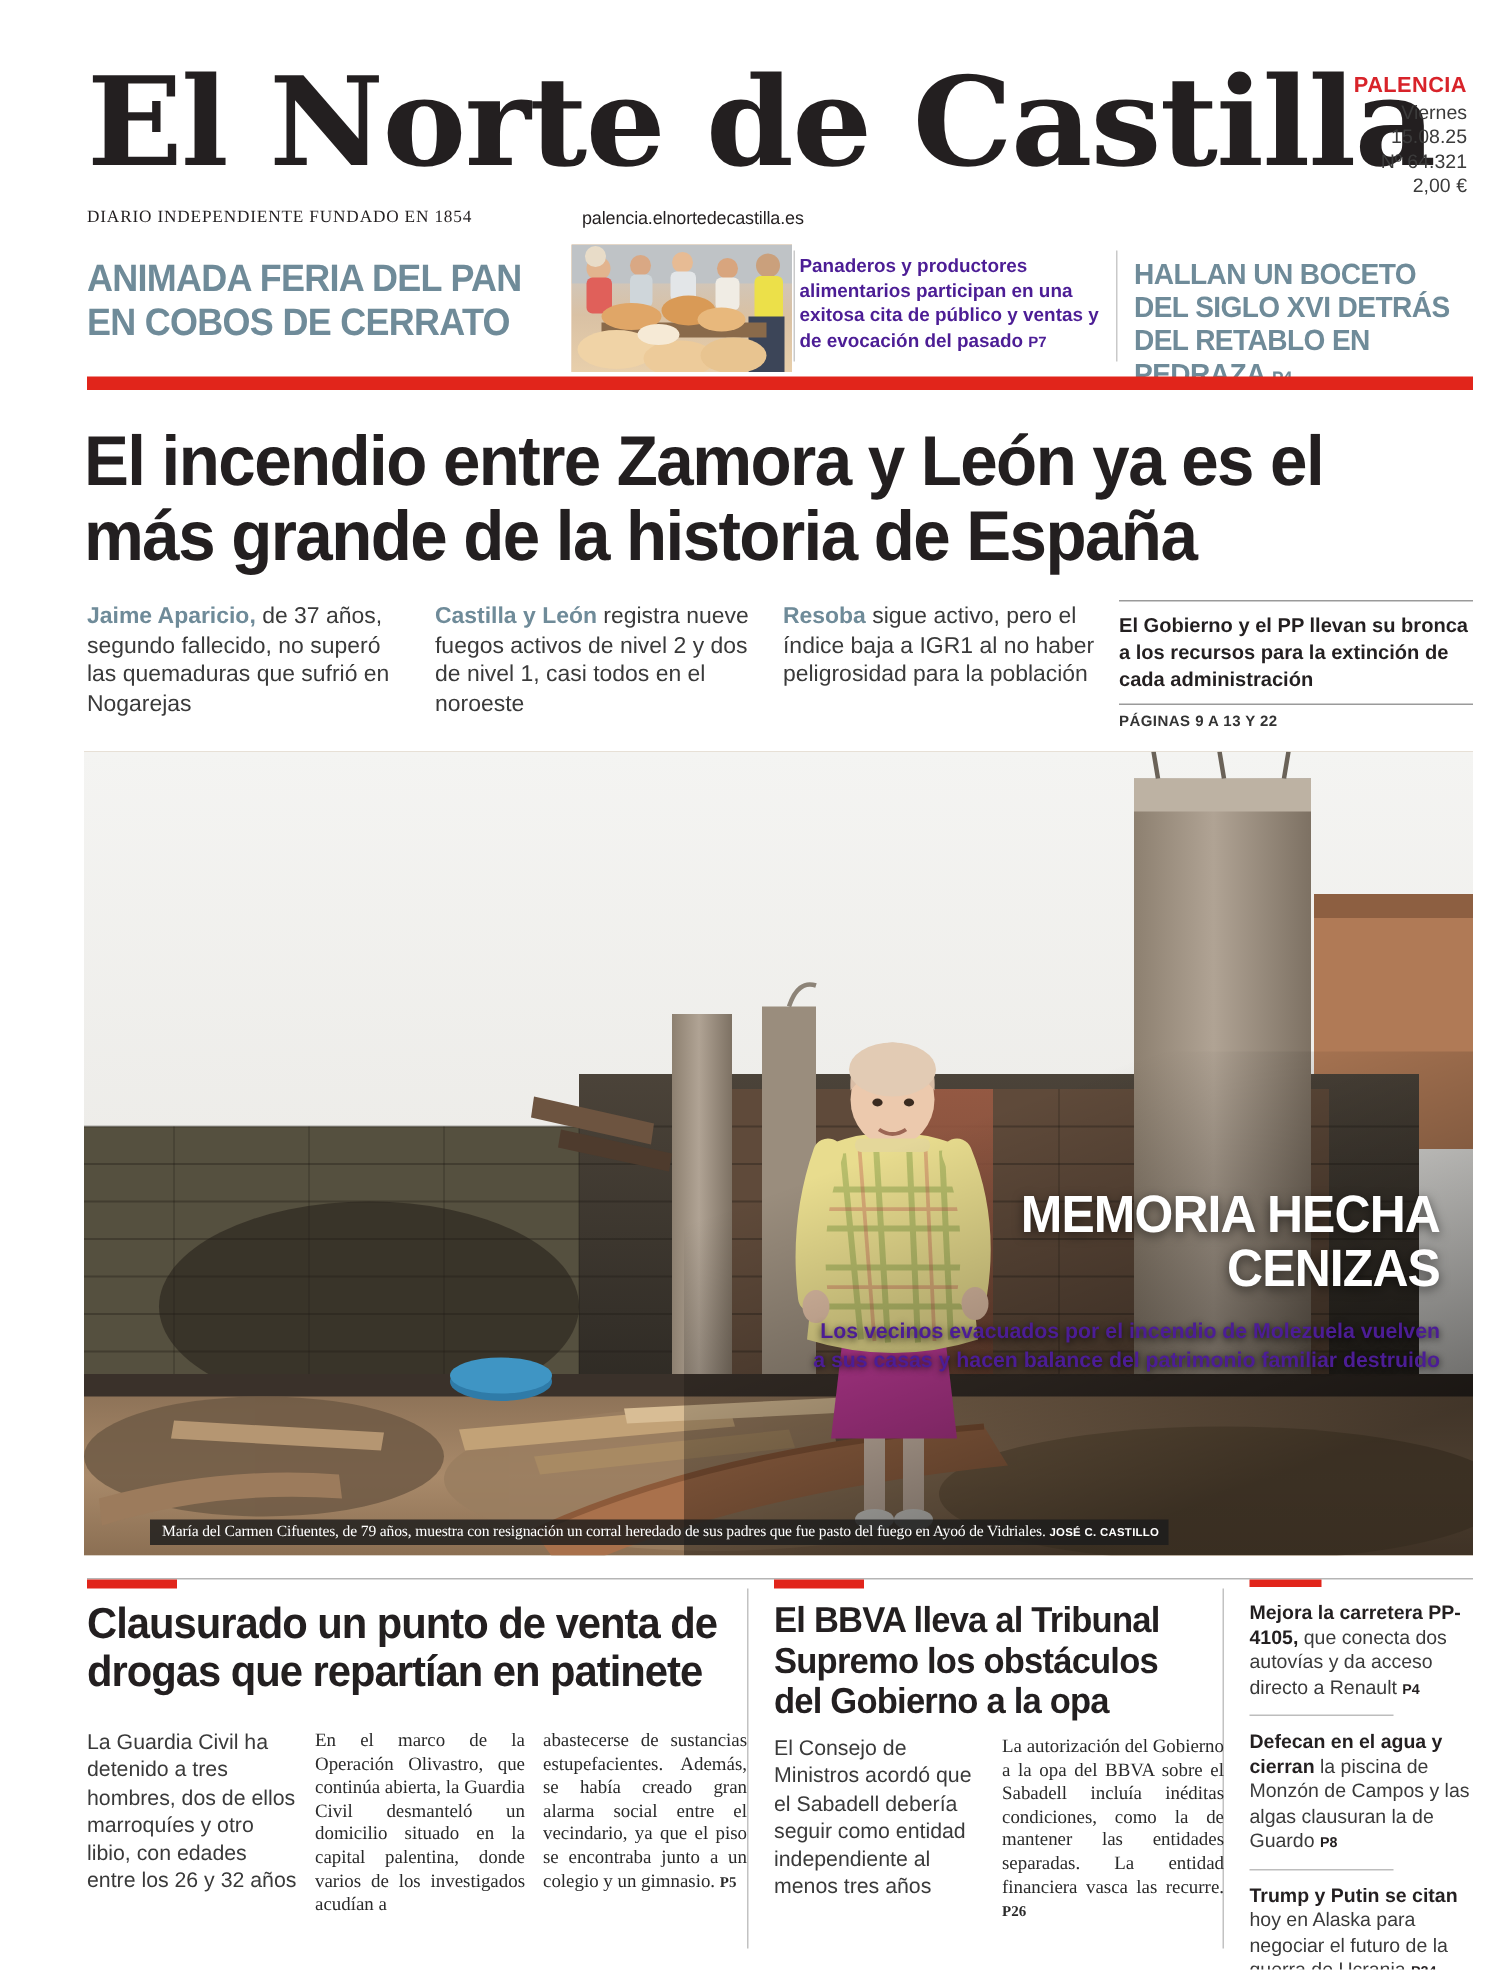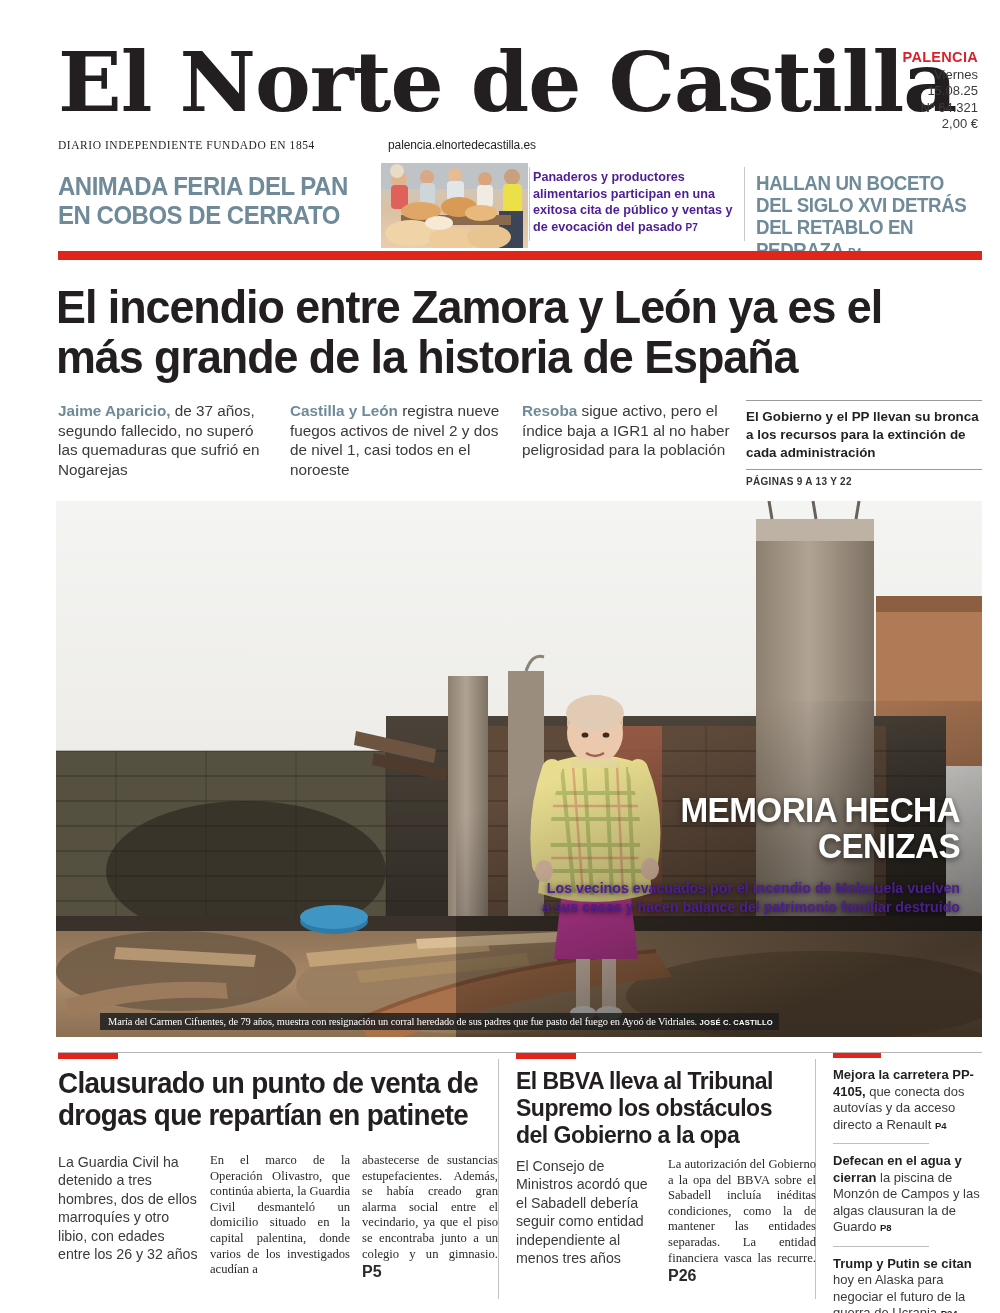--- a/index.html
+++ b/index.html
@@ -152,21 +152,21 @@
     font-size:24px;line-height:1.12;font-weight:700;letter-spacing:-0.55px;color:#231f20;
     transform:scaleX(0.96);transform-origin:left top;
   }
   .lead-sans{
     font-size:14.2px;line-height:1.3;color:#3a3a3a;font-weight:400;
   }
   .serif-body{
     font-family:"Liberation Serif", serif;
     font-size:12.6px;line-height:1.24;color:#2a2a2a;text-align:justify;
   }
-  .serif-body .pg{font-family:Liberation Sans, sans-serif;font-size:16px;font-weight:800;}
+  .serif-body .pg{font-family:Liberation Serif, serif;font-size:10px;font-weight:800;}
 
   .a-cols{position:absolute;left:0;top:100px;width:440px;display:flex;}
   .a-c1{width:152px;padding-right:12px;box-sizing:border-box;}
   .a-c2{width:152px;padding-right:12px;box-sizing:border-box;}
   .a-c3{width:136px;box-sizing:border-box;}
 
   .b-cols{position:absolute;left:0;top:104px;width:300px;display:flex;}
   .b-c1{width:152px;padding-right:14px;box-sizing:border-box;}
   .b-c2{width:148px;box-sizing:border-box;}
 

